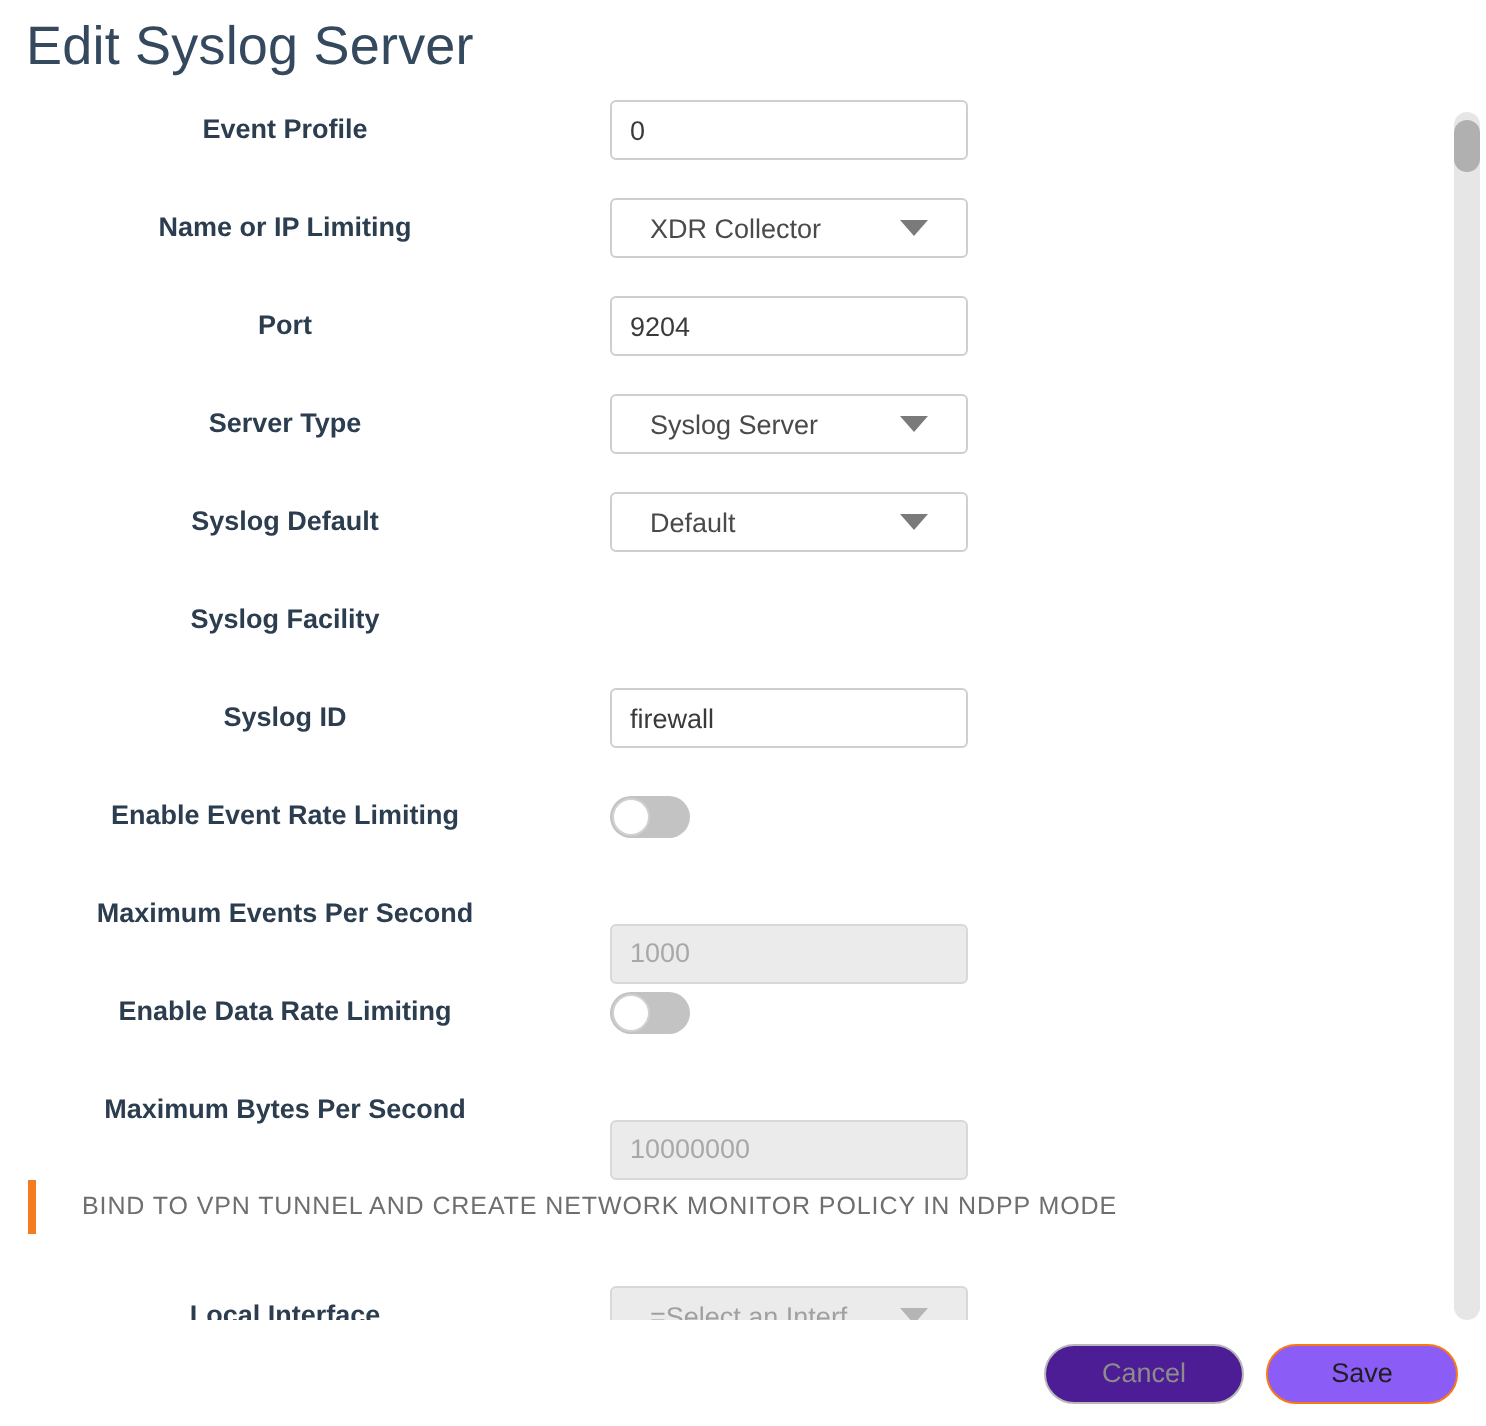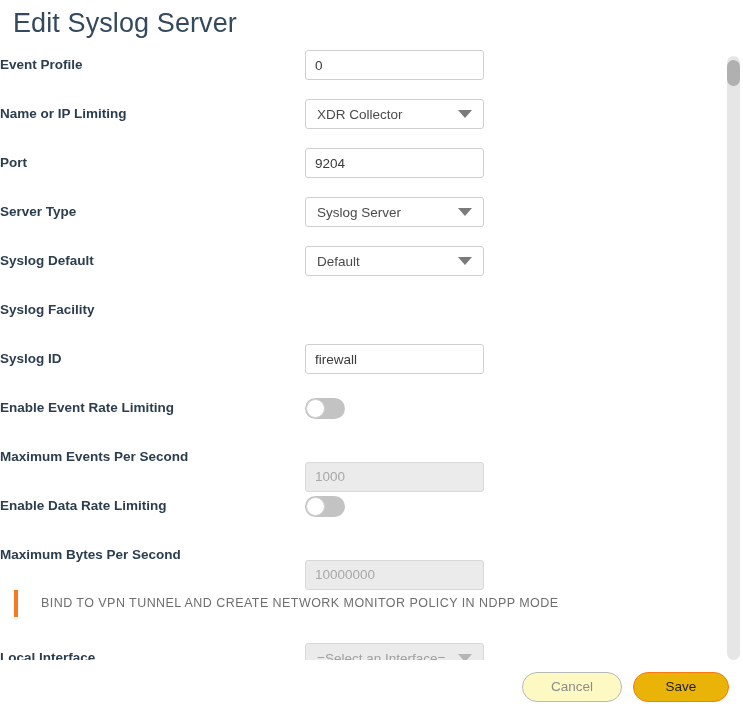--- a/index.html
+++ b/index.html
@@ -53,21 +53,21 @@
   .row {
     position: relative;
     display: flex;
     align-items: center;
     height: 30px;
     margin-bottom: 19px;
   }
 
   .row-label {
     width: 305px;
-    text-align: left;
+    text-align: center;
     padding-right: 20px;
     font-size: 13.5px;
     font-weight: bold;
     color: #2b3d4f;
     white-space: nowrap;
     line-height: 16px;
   }
 
   .field { position: relative; }
 
@@ -96,21 +96,21 @@
   
   .select-box {
     position: relative;
     width: 179px;
     height: 30px;
     border: 1px solid #cfcfcf;
     border-radius: 3px;
     background: #ffffff;
     display: flex;
     align-items: center;
-    padding: 0 11px;
+    padding: 0 19px;
     cursor: pointer;
   }
   .select-box .select-value {
     font-size: 13.5px;
     color: #4a4a4a;
     white-space: nowrap;
     overflow: hidden;
     text-overflow: ellipsis;
     flex: 1;
   }
@@ -218,21 +218,21 @@
     font-family: "Liberation Sans", sans-serif;
     font-size: 13.5px;
     cursor: pointer;
     outline: none;
     display: inline-flex;
     align-items: center;
     justify-content: center;
   }
   .btn-cancel {
     width: 100px;
-    background: #fef9c3;
+    background: #4c1d95;
     border: 1px solid #b9b9b9;
     color: #8c8c8c;
   }
   .btn-save {
     width: 96px;
     background: #f97a12;
     border: 1px solid #f97a12;
     color: #1e1e1e;
   }
 </style>
@@ -326,16 +326,16 @@
         </div>
       </div>
   </div>
 
   <div class="scrollbar-track">
     <div class="scrollbar-thumb"></div>
   </div>
 
   <div class="footer">
     <button class="btn btn-cancel">Cancel</button>
-    <button class="btn btn-save" style="background: #eab308; border-color: rgb(249, 122, 18);">Save</button>
+    <button class="btn btn-save" style="background: #8b5cf6; border-color: rgb(249, 122, 18);">Save</button>
   </div>
 
 </div>
 
 </body></html>

